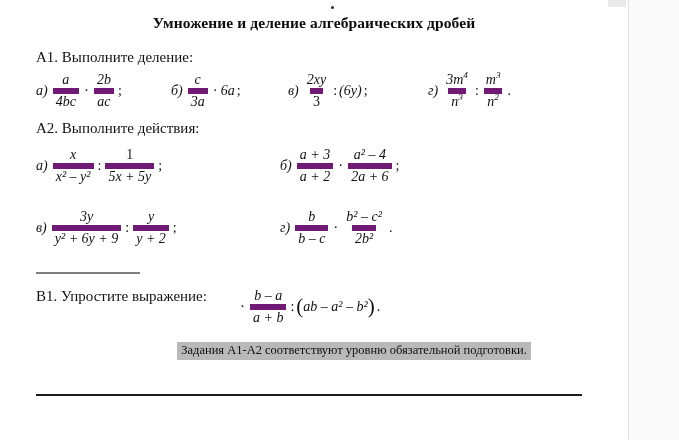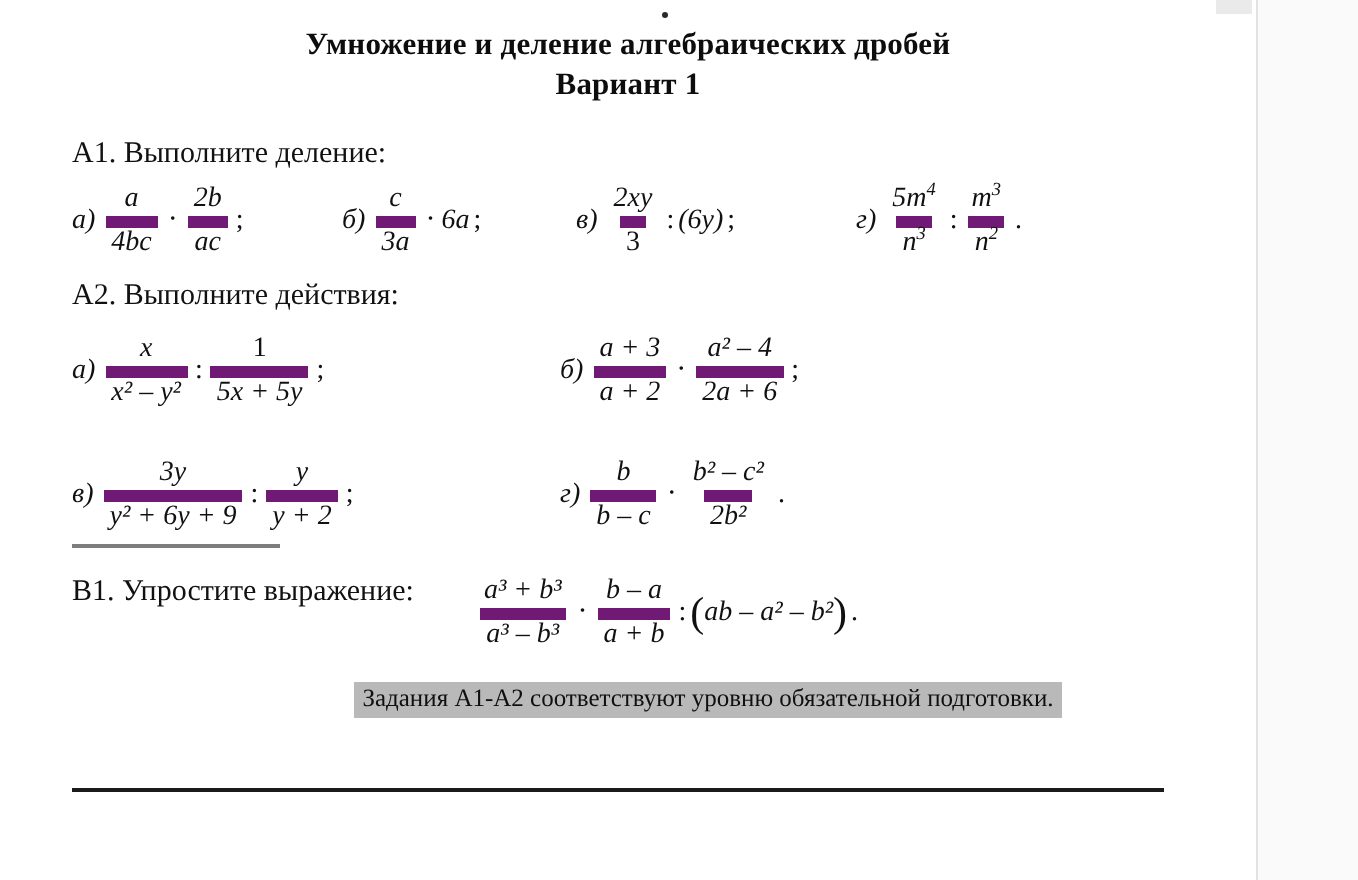--- a/index.html
+++ b/index.html
@@ -146,21 +146,20 @@
 </style>
 </head>
 <body>
 
 <div id="page">
 
   <div class="title-dot"></div>
 
   <div class="title-block">
     <div class="title-line">Умножение и деление алгебраических дробей</div>
-    <div class="title-line">Вариант 1</div>
   </div>
 
   <div class="task-head" style="margin-top:16px;">А1. Выполните деление:</div>
 
   <div class="row items" style="margin-top:6px;">
 
     <div class="item" style="left:0px;">
       <span class="expr">
         <span class="lbl">а)</span>
         <span class="frac">
@@ -199,21 +198,21 @@
         <span class="op">:</span>
         <span class="m">(6y)</span>
         <span class="op">;</span>
       </span>
     </div>
 
     <div class="item" style="left:392px;">
       <span class="expr">
         <span class="lbl">г)</span>
         <span class="frac">
-          <span class="num m"><span>5m</span><sup>4</sup></span>
+          <span class="num m"><span>3m</span><sup>4</sup></span>
           <span class="den m"><span>n</span><sup>3</sup></span>
         </span>
         <span class="op">:</span>
         <span class="frac">
           <span class="num m"><span>m</span><sup>3</sup></span>
           <span class="den m"><span>n</span><sup>2</sup></span>
         </span>
         <span class="op">.</span>
       </span>
     </div>
@@ -287,24 +286,20 @@
         <span class="op">.</span>
       </span>
     </div>
   </div>
 
   <div class="short-rule"></div>
 
   <div class="b1-row">
     <span class="b1-label">B1. Упростите выражение:</span>
     <span class="expr">
-      <span class="frac">
-        <span class="num m">a³ + b³</span>
-        <span class="den m">a³ – b³</span>
-      </span>
       <span class="dotop">·</span>
       <span class="frac">
         <span class="num m">b – a</span>
         <span class="den m">a + b</span>
       </span>
       <span class="op">:</span>
       <span class="paren">(</span>
       <span class="m">ab – a² – b²</span>
       <span class="paren">)</span>
       <span class="op">.</span>

